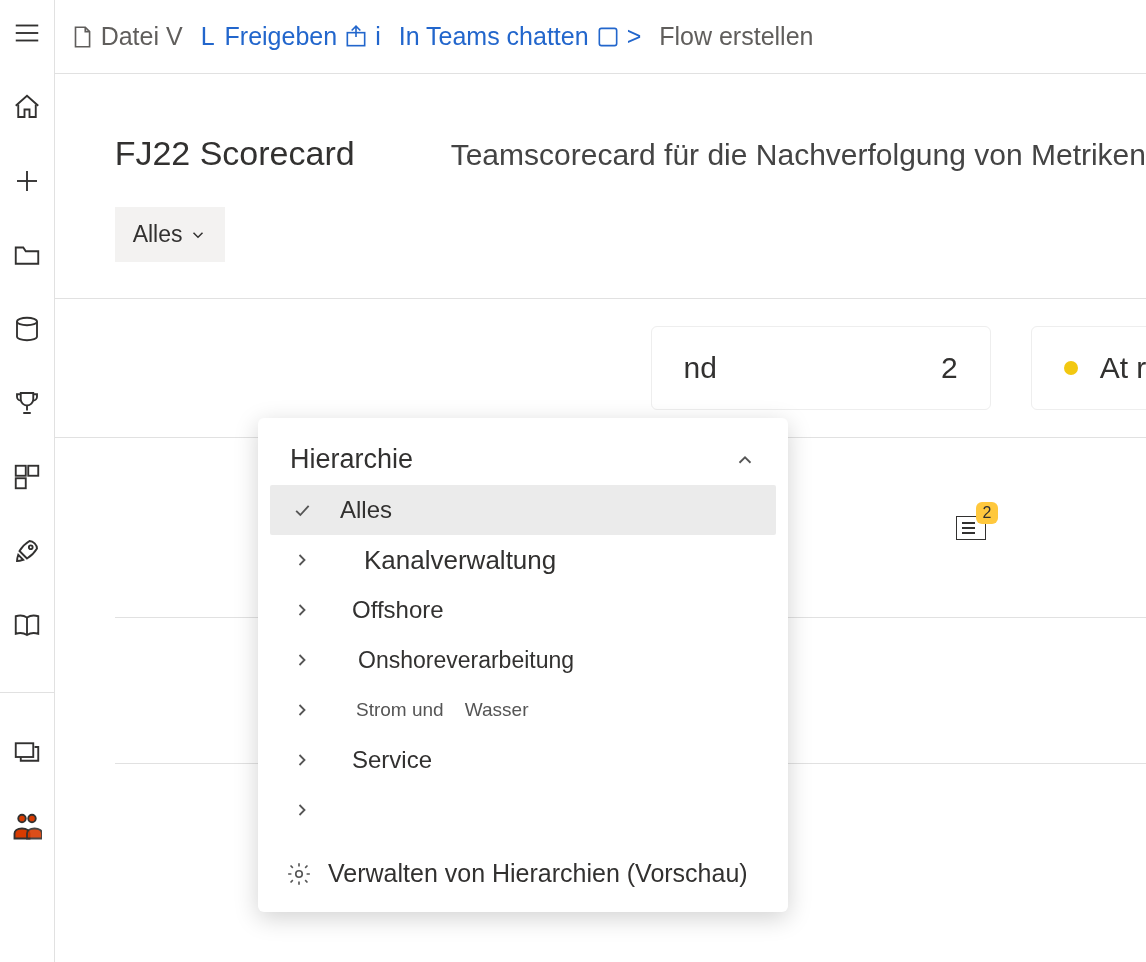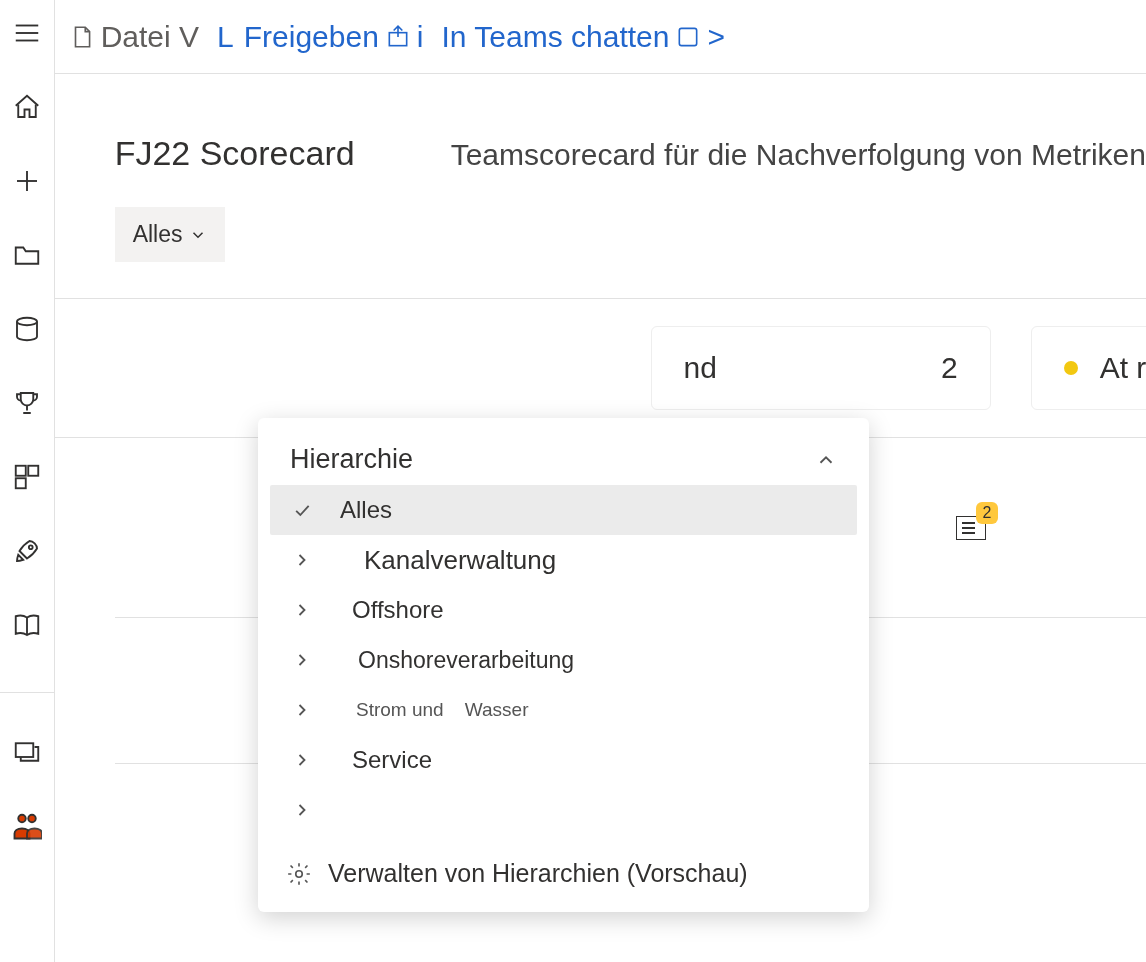--- a/index.html
+++ b/index.html
@@ -7,21 +7,21 @@
   .app{width:1146px;height:962px;display:flex;position:relative;overflow:hidden;}
   
   .rail{width:98px;border-right:1px solid #e1e1e1;display:flex;flex-direction:column;align-items:center;padding-top:18px;gap:44px;}
   .rail .sep{width:100%;height:1px;background:#e1e1e1;margin-top:8px;}
   .rail svg{width:30px;height:30px;stroke:#323130;fill:none;stroke-width:1.5;}
   .rail .item{width:30px;height:30px;display:flex;align-items:center;justify-content:center;}
   .people-icon{width:28px;height:28px;}
   .people-icon .p{fill:#d83b01;}
   
   .main{flex:1;display:flex;flex-direction:column;position:relative;}
-  .cmdbar{height:74px;border-bottom:1px solid #e1e1e1;display:flex;align-items:center;padding:0 14px;gap:18px;font-size:30px;color:#605e5c;white-space:nowrap;}
+  .cmdbar{height:74px;border-bottom:1px solid #e1e1e1;display:flex;align-items:center;padding:0 14px;gap:18px;font-size:25px;color:#605e5c;white-space:nowrap;}
   .cmdbar .blue{color:#2266cc;}
   .cmdbar .seg{display:flex;align-items:center;gap:6px;}
   .cmdbar svg{width:26px;height:26px;stroke:#605e5c;fill:none;stroke-width:1.5;}
   .cmdbar .blue svg{stroke:#2266cc;}
   
   .warn{height:70px;border-bottom:1px solid #e1e1e1;display:flex;align-items:center;padding:0 28px;font-size:25px;color:#444;}
   
   .titlewrap{padding:60px 0 0 60px;}
   .titlerow{display:flex;align-items:baseline;gap:96px;font-size:34px;white-space:nowrap;}
   .subtitle{color:#444;font-size:30px;}
@@ -36,21 +36,21 @@
   .rows{padding:0 0 0 60px;}
   .row{height:146px;border-bottom:1px solid #e1e1e1;display:flex;align-items:center;position:relative;}
   .vmark{position:absolute;left:248px;width:10px;height:30px;background:#00b7f0;border-radius:3px;}
   .row2 .vmark{top:-15px;}
   .row .label{margin-left:400px;font-size:30px;color:#323130;}
   .cardicon{position:absolute;right:160px;}
   .cardicon .base{width:30px;height:24px;border:1.5px solid #323130;position:relative;}
   .cardicon .lines{position:absolute;left:5px;top:5px;right:10px;height:2px;background:#323130;box-shadow:0 5px 0 #323130,0 10px 0 #323130;}
   .cardicon .badge{position:absolute;top:-14px;right:-12px;background:#ffc83d;color:#323130;font-size:16px;min-width:22px;height:22px;border-radius:6px;display:flex;align-items:center;justify-content:center;}
   
-  .panel{position:absolute;left:258px;top:418px;width:611px;background:#fff;border-radius:6px;box-shadow:0 6px 24px rgba(0,0,0,0.18);padding:20px 8px 24px 8px;}
+  .panel{position:absolute;left:258px;top:418px;width:530px;background:#fff;border-radius:6px;box-shadow:0 6px 24px rgba(0,0,0,0.18);padding:20px 8px 24px 8px;}
   .panel .hdr{display:flex;justify-content:space-between;align-items:center;padding:6px 24px 10px 24px;font-size:27px;color:#323130;}
   .panel .hdr svg{width:22px;height:22px;stroke:#555;fill:none;stroke-width:2;}
   .panel .opt{display:flex;align-items:center;height:50px;padding:0 12px 0 12px;font-size:24px;color:#323130;border-radius:2px;margin:0 4px;}
   .panel .opt.sel{background:#ebebeb;}
   .panel .opt .ico{width:40px;display:flex;justify-content:center;}
   .panel .opt .ico svg{width:20px;height:20px;stroke:#555;fill:none;stroke-width:2.2;}
   .panel .opt .spacer{width:18px;}
   .panel .opt.sub{font-size:26px;}
   .panel .opt.small{font-size:19px;color:#555;}
   .panel .foot{display:flex;align-items:center;gap:16px;padding:24px 12px 0 20px;font-size:25px;color:#323130;}
@@ -155,20 +155,23 @@
           </svg>
         <span>i</span>
       </div>
       <div class="seg blue">
         <span>In Teams chatten</span>
         <svg viewBox="0 0 24 24">
             <rect x="4" y="4" width="16" height="16" rx="2"></rect>
           </svg>
         <span>&gt;</span>
       </div>
+      <div class="seg">
+        <span>Flow erstellen</span>
+      </div>
     </div>
 
 
     <div class="titlewrap">
       <div class="titlerow">
         <span>FJ22 Scorecard</span>
         <span class="subtitle">Teamscorecard für die Nachverfolgung von Metriken</span>
       </div>
       <div class="chip">
         <span>Alles</span>

